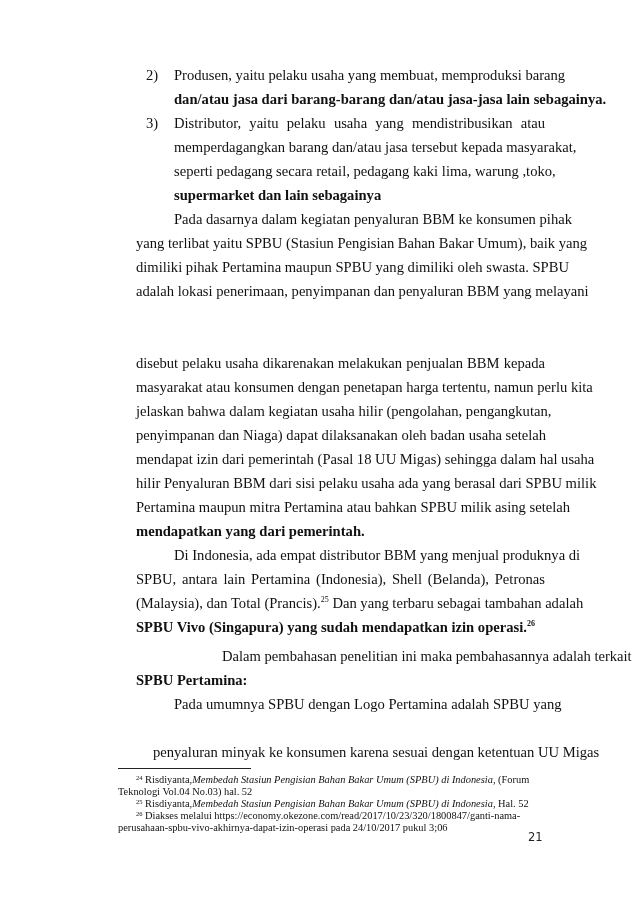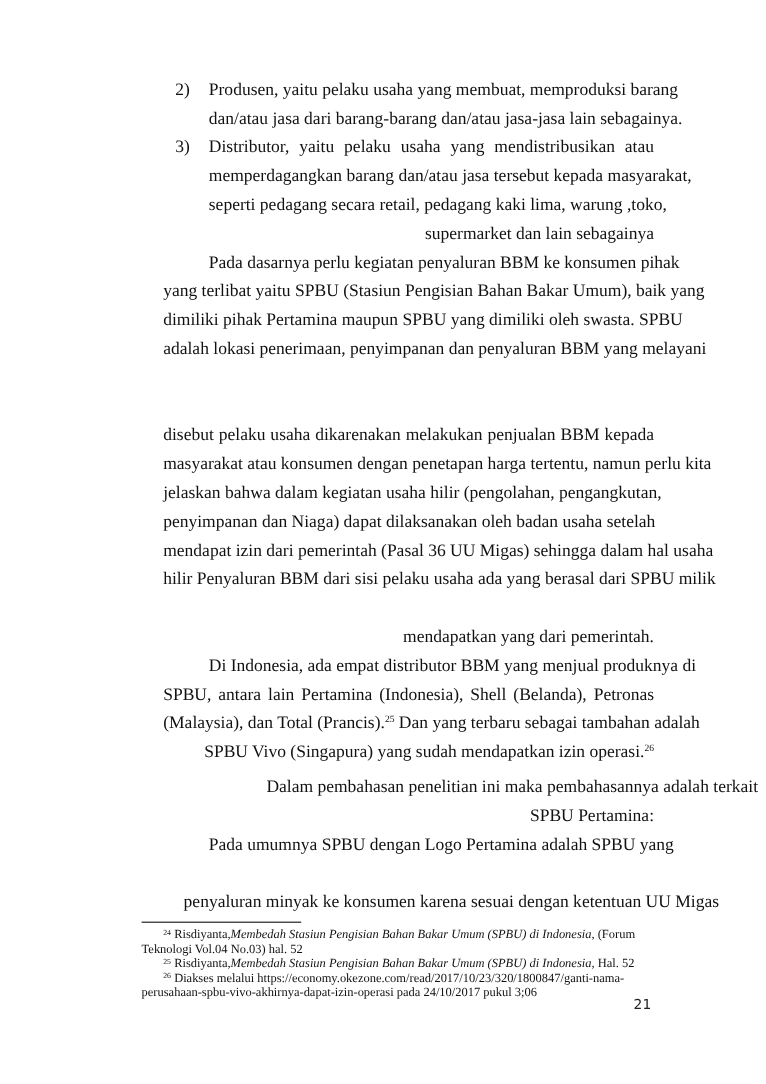--- a/index.html
+++ b/index.html
@@ -1,21 +1,21 @@
 <!DOCTYPE html>
 <html><head>
 <meta charset="utf-8">
 <style>
   html, body { margin:0; padding:0; background:#ffffff; }
   body { width:638px; height:903px; position:relative; overflow:hidden;
          font-family:"Liberation Serif", serif; color:#111; }
   .page { position:absolute; left:0; top:0; width:638px; height:903px; }
   .line { position:absolute; font-size:14.6px; line-height:24px; height:24px; white-space:nowrap; }
   .just { text-align:justify; text-align-last:justify; }
-  .left { text-align:right; }
+  .left { text-align:left;font-weight:bold; }
   .num  { position:absolute; font-size:14.6px; line-height:24px; }
   sup { font-size:8px; vertical-align:top; position:relative; top:-3px; }
   .fnrule { position:absolute; left:118px; top:768px; width:133px; border-top:1px solid #222; }
   .fn { position:absolute; font-size:10.4px; line-height:12.4px; white-space:nowrap; }
   .fn sup { font-size:6.5px; top:-2px; }
   .pageno { position:absolute; left:528px; top:830px; font-family:"DejaVu Sans", sans-serif; font-size:11.5px; color:#222; }
 </style>
 </head>
 <body>
 
@@ -24,30 +24,31 @@
   <div class="num" style="left:146px;top:63px;">2)</div>
   <div class="line just" style="left:174px;top:63px;width:371px;">Produsen, yaitu pelaku usaha yang membuat, memproduksi barang</div>
   <div class="line left" style="left:174px;top:87px;width:371px;">dan/atau jasa dari barang-barang dan/atau jasa-jasa lain sebagainya.</div>
 
   <div class="num" style="left:146px;top:111px;">3)</div>
   <div class="line just" style="left:174px;top:111px;width:371px;">Distributor, yaitu pelaku usaha yang mendistribusikan atau</div>
   <div class="line just" style="left:174px;top:135px;width:371px;">memperdagangkan barang dan/atau jasa tersebut kepada masyarakat,</div>
   <div class="line just" style="left:174px;top:159px;width:371px;">seperti pedagang secara retail, pedagang kaki lima, warung ,toko,</div>
   <div class="line left" style="left:174px;top:183px;width:371px;">supermarket dan lain sebagainya</div>
 
-  <div class="line just" style="left:174px;top:207px;width:371px;">Pada dasarnya perlu kegiatan penyaluran BBM ke konsumen pihak</div>
+  <div class="line just" style="left:174px;top:207px;width:371px;">Pada dasarnya dalam kegiatan penyaluran BBM ke konsumen pihak</div>
   <div class="line just" style="left:136px;top:231px;width:409px;">yang terlibat yaitu SPBU (Stasiun Pengisian Bahan Bakar Umum), baik yang</div>
   <div class="line just" style="left:136px;top:255px;width:409px;">dimiliki pihak Pertamina maupun SPBU yang dimiliki oleh swasta. SPBU</div>
   <div class="line just" style="left:136px;top:279px;width:409px;">adalah lokasi penerimaan, penyimpanan dan penyaluran BBM yang melayani</div>
   <div class="line just" style="left:136px;top:351px;width:409px;">disebut pelaku usaha dikarenakan melakukan penjualan BBM kepada</div>
   <div class="line just" style="left:136px;top:375px;width:409px;">masyarakat atau konsumen dengan penetapan harga tertentu, namun perlu kita</div>
   <div class="line just" style="left:136px;top:399px;width:409px;">jelaskan bahwa dalam kegiatan usaha hilir (pengolahan, pengangkutan,</div>
   <div class="line just" style="left:136px;top:423px;width:409px;">penyimpanan dan Niaga) dapat dilaksanakan oleh badan usaha setelah</div>
-  <div class="line just" style="left:136px;top:447px;width:409px;">mendapat izin dari pemerintah (Pasal 36 UU Migas) sehingga dalam hal usaha</div>
+  <div class="line just" style="left:136px;top:447px;width:409px;">mendapat izin dari pemerintah (Pasal 18 UU Migas) sehingga dalam hal usaha</div>
   <div class="line just" style="left:136px;top:471px;width:409px;">hilir Penyaluran BBM dari sisi pelaku usaha ada yang berasal dari SPBU milik</div>
+  <div class="line just" style="left:136px;top:495px;width:409px;">Pertamina maupun mitra Pertamina atau bahkan SPBU milik asing setelah</div>
   <div class="line left" style="left:136px;top:519px;width:409px;">mendapatkan yang dari pemerintah.</div>
 
   <div class="line just" style="left:174px;top:543px;width:371px;">Di Indonesia, ada empat distributor BBM yang menjual produknya di</div>
   <div class="line just" style="left:136px;top:567px;width:409px;">SPBU, antara lain Pertamina (Indonesia), Shell  (Belanda), Petronas</div>
   <div class="line just" style="left:136px;top:591px;width:409px;"><span>(Malaysia), dan Total (Prancis).</span><sup>25</sup> <span>Dan yang terbaru sebagai tambahan adalah</span></div>
   <div class="line left" style="left:136px;top:615px;width:409px;"><span>SPBU Vivo (Singapura) yang sudah mendapatkan izin operasi.</span><sup>26</sup></div>
 
   <div class="line just" style="left:174px;top:644px;width:371px;margin-left:48px;">Dalam pembahasan penelitian ini maka pembahasannya adalah terkait</div>
   <div class="line left" style="left:136px;top:668px;width:409px;">SPBU Pertamina:</div>
 

